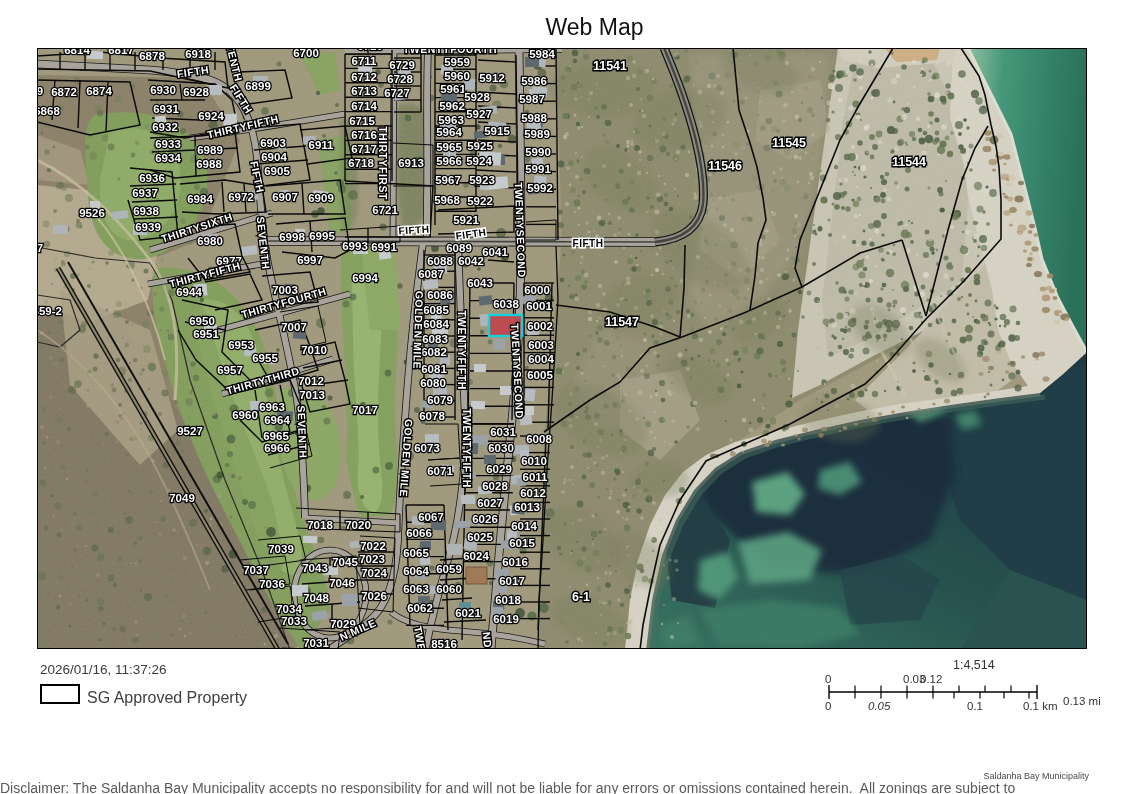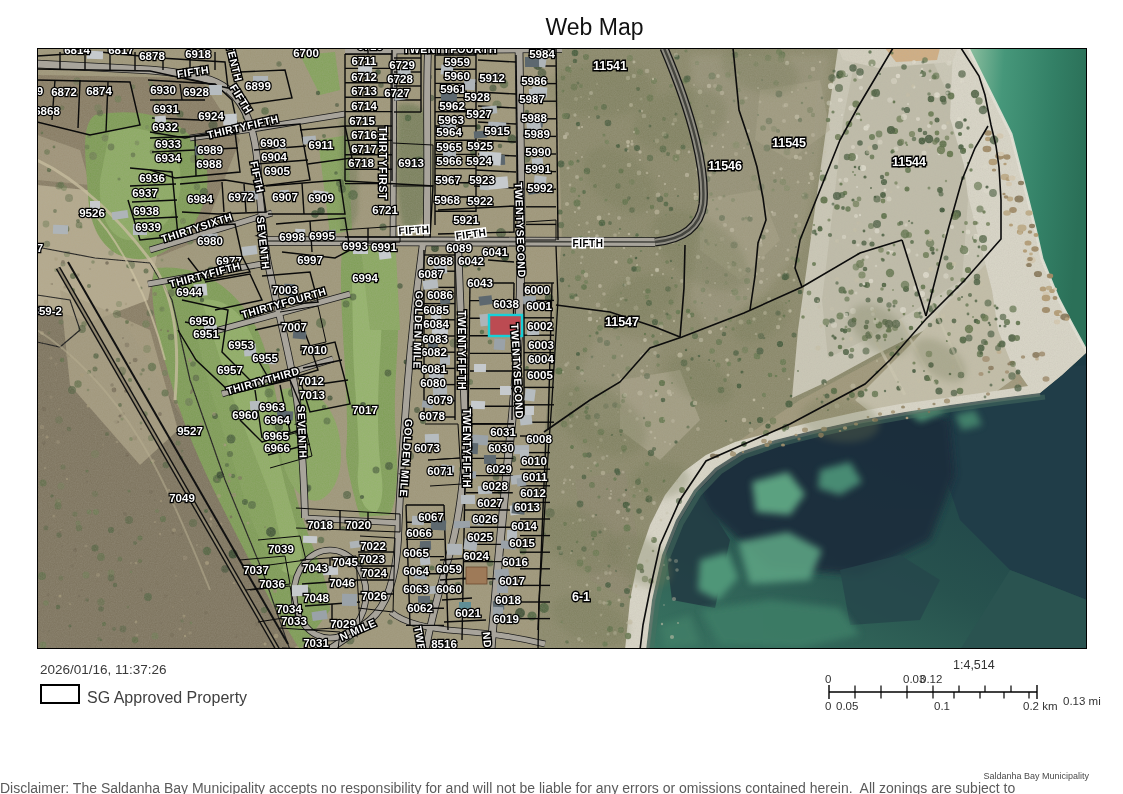--- a/index.html
+++ b/index.html
@@ -2682,18 +2682,18 @@
     <line x1="184" y1="20" x2="184" y2="26.5" stroke="#000" stroke-width="1.2"></line>
     <line x1="209" y1="20" x2="209" y2="26.5" stroke="#000" stroke-width="1.2"></line>
 </svg>
 
 <div class="scaletxt" style="left:825px;top:673px;">0</div>
 <div class="scaletxt" style="left:868px;top:673px;margin-left:35px;">0.03</div>
 <div class="scaletxt" style="left:920px;top:673px;">0.12</div>
 <div class="scaletxt" style="left:1026px;top:695px;margin-left:37px;">0.13 mi</div>
 
 <div class="scaletxt" style="left:825px;top:700px;">0</div>
-<div class="scaletxt" style="left:836px;top:700px;">0.05</div>
-<div class="scaletxt" style="left:934px;top:700px;">0.1</div>
-<div class="scaletxt" style="left:1023px;top:700px;">0.2 km</div>
+<div class="scaletxt" style="left:868px;top:700px;font-style:italic;">0.05</div>
+<div class="scaletxt" style="left:967px;top:700px;">0.1</div>
+<div class="scaletxt" style="left:1023px;top:700px;">0.1 km</div>
 
 <div class="muni">Saldanha Bay Municipality</div>
 
 <div class="disc">Disclaimer: The Saldanha Bay Municipality accepts no responsibility for and will not be liable for any errors or omissions contained herein.&nbsp; All zonings are subject to confirmation.</div>
 </body></html>

